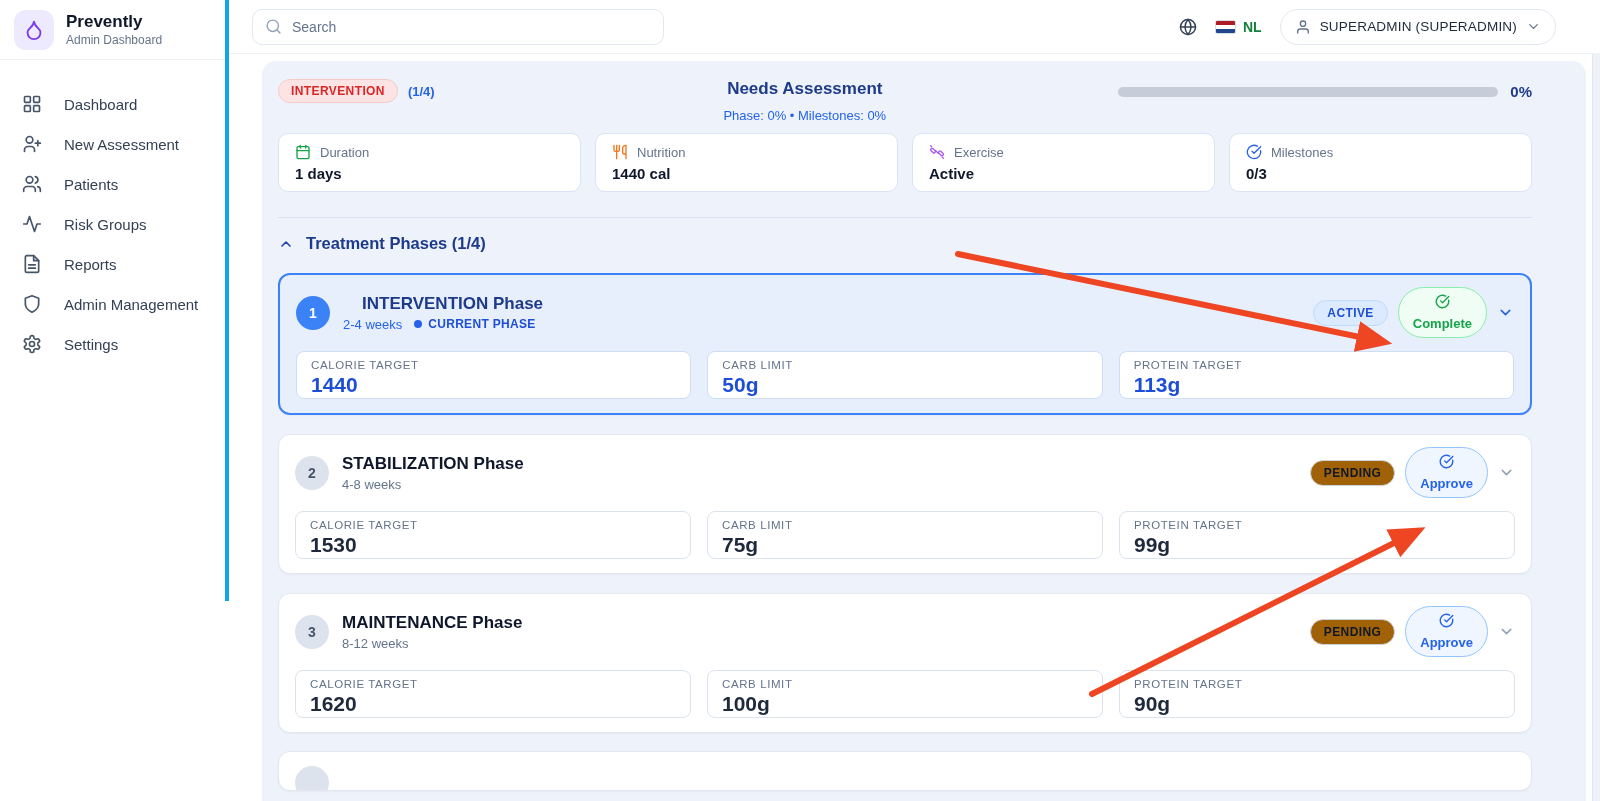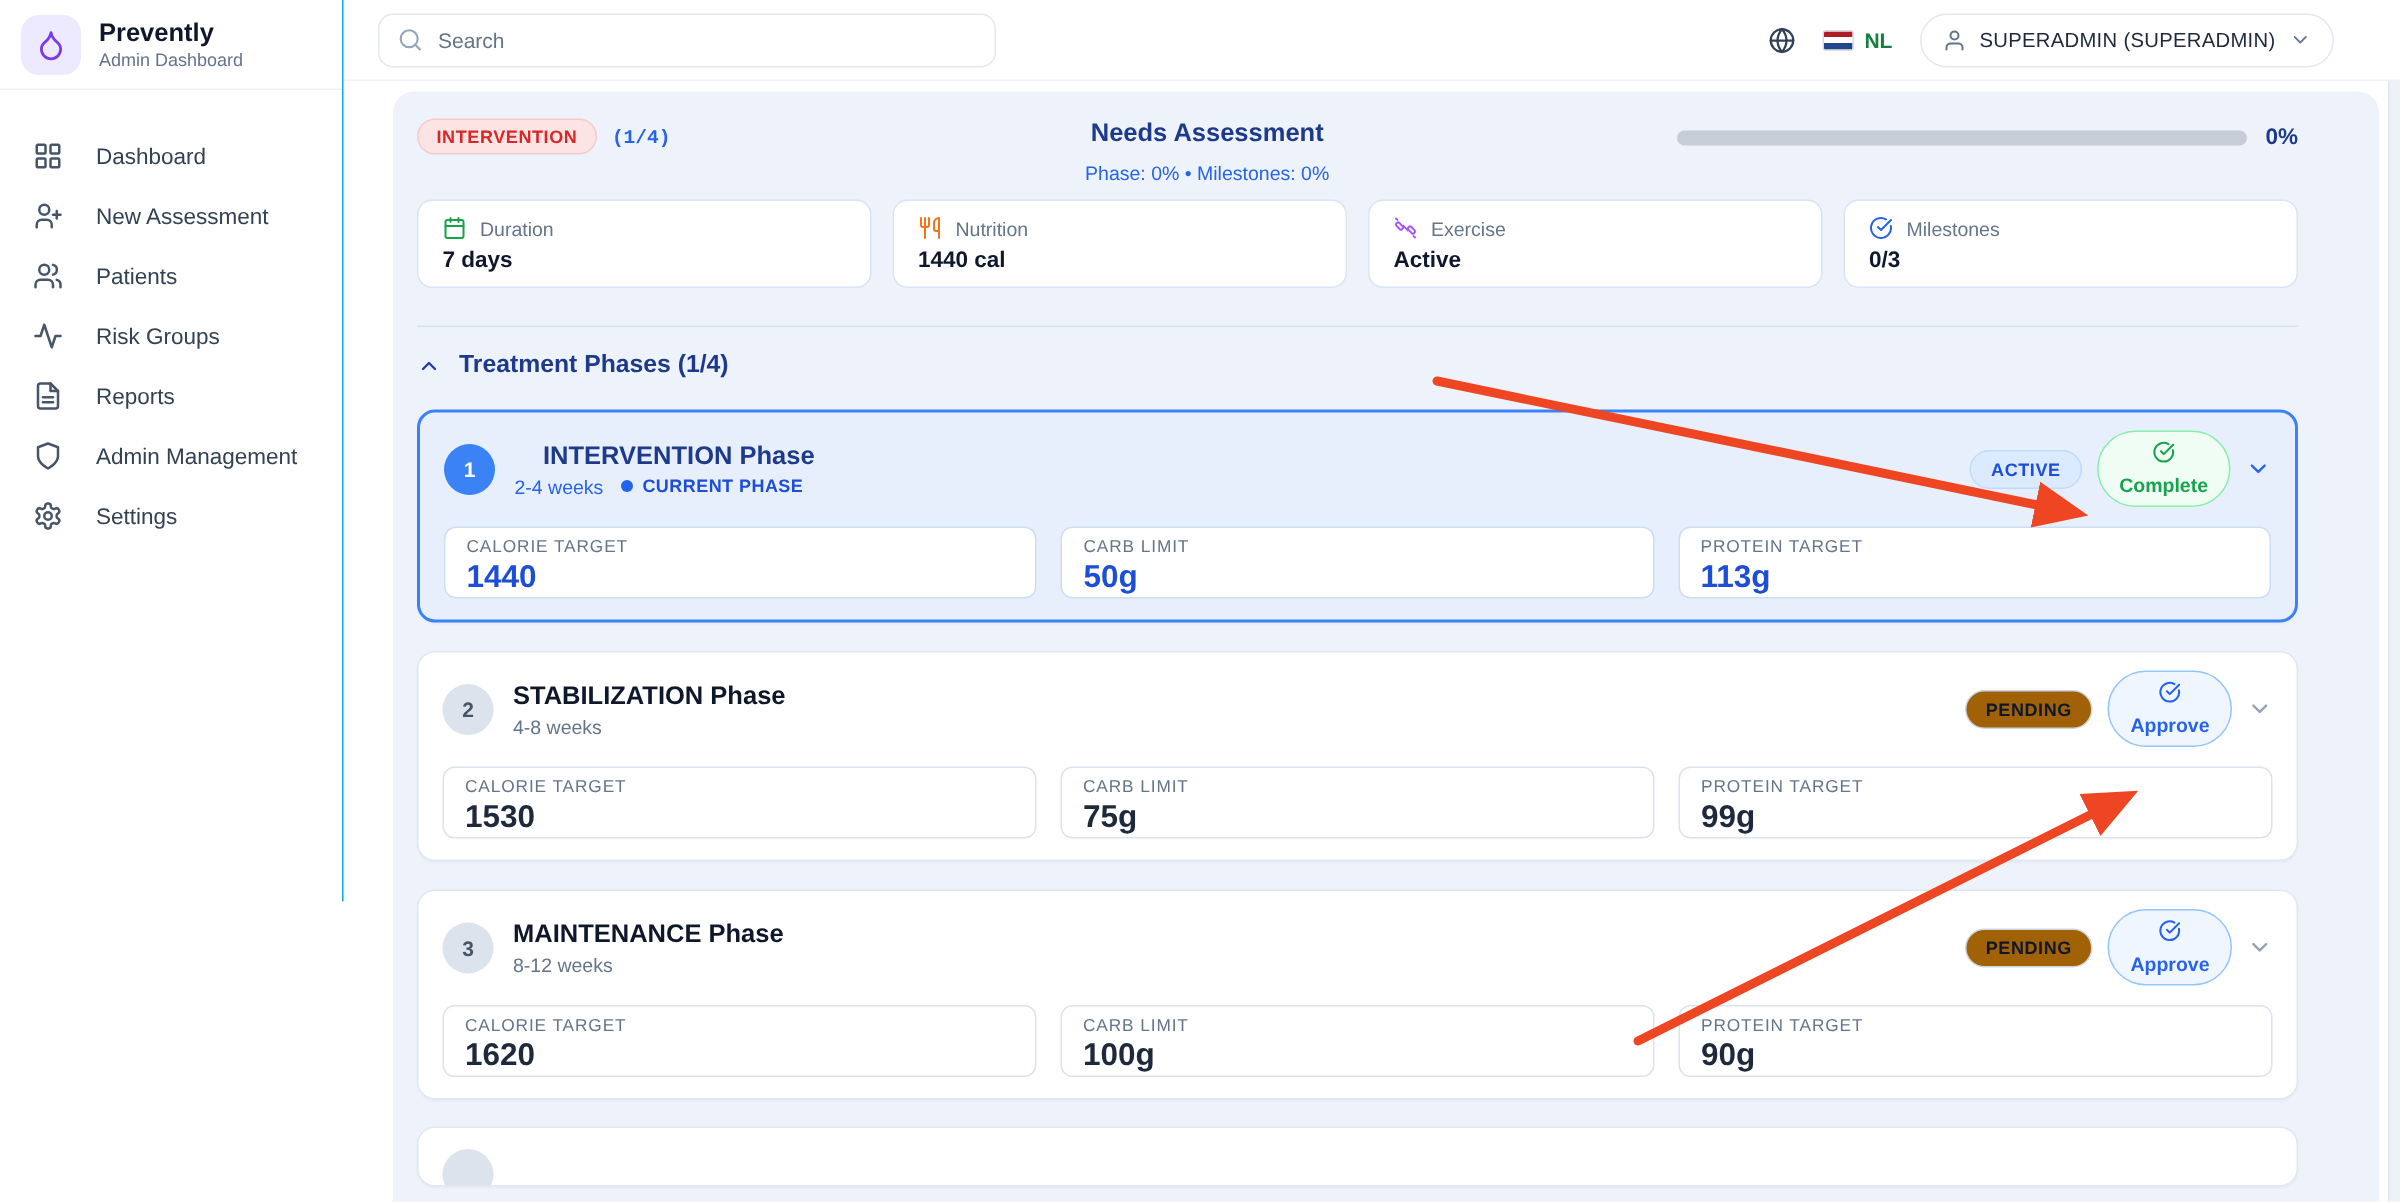--- a/index.html
+++ b/index.html
@@ -1,21 +1,21 @@
 <!DOCTYPE html>
 <html><head>
 <meta charset="utf-8">
 <style>
   * { margin:0; padding:0; box-sizing:border-box; }
   html,body { width:1600px; height:801px; overflow:hidden; background:#fff;
     font-family:"Liberation Sans", sans-serif; color:#0f172a; }
 
   
   .sidebar { position:absolute; left:0; top:0; width:229px; height:601px;
-    background:#fff; border-right:1px solid #0ea5e9; z-index:10; }
+    background:#fff; border-right:4px solid #0ea5e9; z-index:10; }
   .brand { display:flex; align-items:center; gap:12px; padding:11px 14px; height:60px;
     border-bottom:1px solid #eceff4; }
   .brand-icon { width:40px; height:40px; border-radius:12px; background:#ede9fe;
     display:flex; align-items:center; justify-content:center; color:#7c3aed; }
   .brand-name { font-size:17px; font-weight:bold; color:#0f172a; line-height:1.2; }
   .brand-sub { font-size:12px; color:#64748b; margin-top:1px; }
   .nav { padding:24px 0 0 0; }
   .nav-item { display:flex; align-items:center; gap:22px; height:40px; padding:0 16px 0 22px;
     font-size:15px; color:#334155; cursor:pointer; }
   .nav-item .nv-ic { width:20px; height:20px; color:#475569; flex:0 0 auto; display:flex; }
@@ -44,21 +44,21 @@
   .panel { position:absolute; left:262px; top:61px; width:1324px; height:740px;
     background:#edf2fb; border-radius:14px 14px 0 0; padding:10px 54px 0 16px; }
   .right-scroll { position:absolute; right:0; top:0; width:8px; height:801px; background:#eef1f6;
     border-left:1px solid #e2e6ee; }
 
   .assess-head { display:grid; grid-template-columns:1fr auto 1.45fr; align-items:flex-start;
     height:58px; padding-top:8px; }
   .badge-row { display:flex; align-items:center; gap:10px; }
   .pill-danger { background:#fde4e4; border:1px solid #f8c9c9; color:#dc2626; font-size:12px;
     font-weight:bold; letter-spacing:.4px; border-radius:999px; padding:4px 12px; }
-  .badge-count { font-size:13px; color:#2563eb; font-weight:bold;font-family:Liberation Mono, monospace; }
+  .badge-count { font-size:13px; color:#2563eb; font-weight:bold; }
   .assess-title { text-align:center; }
   .assess-title h2 { font-size:17px; color:#1e3a8a; font-weight:bold; }
   .assess-sub { font-size:13px; color:#2563eb; margin-top:9px; }
   .progress-wrap { display:flex; align-items:center; gap:12px; justify-content:flex-end; padding-top:4px; }
   .progress-track { width:380px; height:10px; border-radius:5px; background:#c6cdd9; overflow:hidden; }
   .progress-fill { height:100%; width:0%; background:#2563eb; border-radius:5px; }
   .progress-label { font-size:15px; font-weight:bold; color:#1e3a8a; }
 
   .stats-row { display:grid; grid-template-columns:repeat(4,1fr); gap:14px; margin-top:4px; }
   .stat-card { background:#fff; border:1px solid #d9e4f6; border-radius:10px; height:59px;
@@ -268,21 +268,21 @@
         <span class="st-ic" style="color:#16a34a">
             <svg width="16" height="16" viewBox="0 0 24 24" fill="none" stroke="currentColor" stroke-width="2" stroke-linecap="round">
               <rect x="3" y="4" width="18" height="18" rx="2"></rect>
               <line x1="16" y1="2" x2="16" y2="6"></line>
               <line x1="8" y1="2" x2="8" y2="6"></line>
               <line x1="3" y1="10" x2="21" y2="10"></line>
             </svg>
           </span>
         <span>Duration</span>
       </div>
-      <div class="stat-value">7 days</div>
+      <div class="stat-value">1 days</div>
     </div>
     <div class="stat-card">
       <div class="stat-top">
         <span class="st-ic" style="color:#f97316">
             <svg width="16" height="16" viewBox="0 0 24 24" fill="none" stroke="currentColor" stroke-width="2" stroke-linecap="round" stroke-linejoin="round">
               <path d="M3 2v7c0 1.1.9 2 2 2h4a2 2 0 0 0 2-2V2"></path>
               <path d="M7 2v20"></path>
               <path d="M21 15V2a5 5 0 0 0-5 5v6c0 1.1.9 2 2 2h3Zm0 0v7"></path>
             </svg>
           </span>

